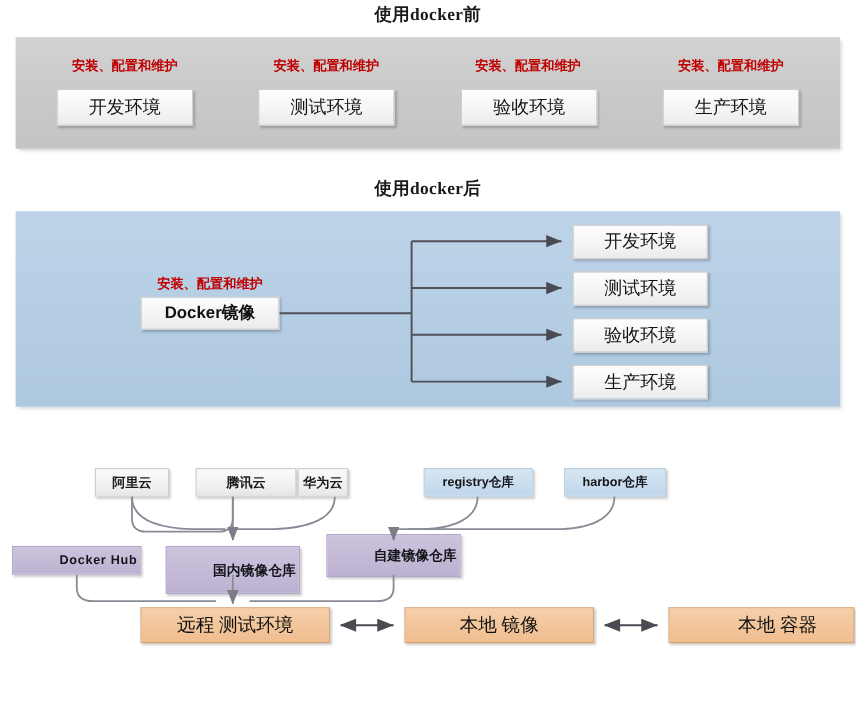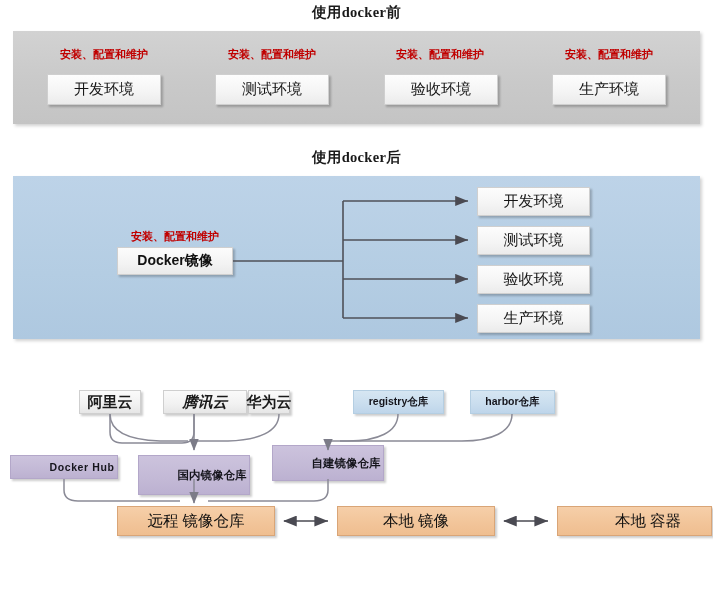--- a/index.html
+++ b/index.html
@@ -56,21 +56,21 @@
   .box-white {
     background: linear-gradient(180deg, #fdfdfd 0%, #f4f4f4 60%, #ebebeb 100%);
     box-shadow: 1.5px 1.5px 2px rgba(0,0,0,.22);
     font-size: 15px;
     color: #141414;
     font-weight: 500;
   }
   .box-white-sm {
     background: linear-gradient(180deg, #fafafa 0%, #f1f1f1 60%, #e6e6e6 100%);
     box-shadow: 1.5px 1.5px 2px rgba(0,0,0,.2);
-    font-size: 15px;
+    font-size: 11px;
     color: #1a1a1a;
     font-weight: bold;
   }
   .box-docker-img {
     background: linear-gradient(180deg, #fcfcfc 0%, #f3f3f3 60%, #eaeaea 100%);
     box-shadow: 1.5px 1.5px 2px rgba(0,0,0,.22);
     font-size: 14px;
     font-weight: bold;
     color: #111;
     font-family: "Liberation Sans", sans-serif;
@@ -161,31 +161,31 @@
   <div class="abs red-label" style="left:115px; top:229px; width:120px;">安装、配置和维护</div>
 
   <div class="abs box box-docker-img" style="left:117px; top:247px; width:116px; height:28px;">Docker镜像</div>
 
   <div class="abs box box-white" style="left:477px; top:187px; width:113px; height:29px;">开发环境</div>
   <div class="abs box box-white" style="left:477px; top:226px; width:113px; height:29px;">测试环境</div>
   <div class="abs box box-white" style="left:477px; top:265px; width:113px; height:29px;">验收环境</div>
   <div class="abs box box-white" style="left:477px; top:304px; width:113px; height:29px;">生产环境</div>
 
   <div class="abs box box-white-sm" style="left:79px; top:390px; width:62px; height:24px;">阿里云</div>
-  <div class="abs box box-white-sm" style="left:163px; top:390px; width:84px; height:24px;font-style:italic;">腾讯云</div>
+  <div class="abs box box-white-sm" style="left:163px; top:390px; width:84px; height:24px;">腾讯云</div>
   <div class="abs box box-white-sm" style="left:248px; top:390px; width:42px; height:24px;">华为云</div>
 
   <div class="abs box box-blue-sm" style="left:470px; top:390px; width:85px; height:24px;">harbor仓库</div>
   <div class="abs box box-blue-sm" style="left:353px; top:390px; width:91px; height:24px;">registry仓库</div>
 
   <div class="abs box box-purple latin" style="left:10px; top:455px; width:108px; height:24px;">Docker Hub</div>
   <div class="abs box box-purple" style="left:138px; top:455px; width:112px; height:40px;">国内镜像仓库</div>
   <div class="abs box box-purple" style="left:272px; top:445px; width:112px; height:36px;">自建镜像仓库</div>
 
-  <div class="abs box box-orange" style="left:117px; top:506px; width:158px; height:30px;">远程 镜像仓库</div>
+  <div class="abs box box-orange" style="left:117px; top:506px; width:158px; height:30px;">远程 测试环境</div>
   <div class="abs box box-orange" style="left:337px; top:506px; width:158px; height:30px;">本地 镜像</div>
   <div class="abs box box-orange" style="left:557px; top:506px; width:155px; height:30px;padding-left:27px;">本地 容器</div>
 
 
 
   <svg class="lines" viewBox="0 0 713 591">
     <defs>
       <marker id="arrDark" markerWidth="9" markerHeight="9" refX="8" refY="3.2" orient="auto">
         <path d="M0,0 L8,3.2 L0,6.4 z" fill="#4a4a52"></path>
       </marker>

